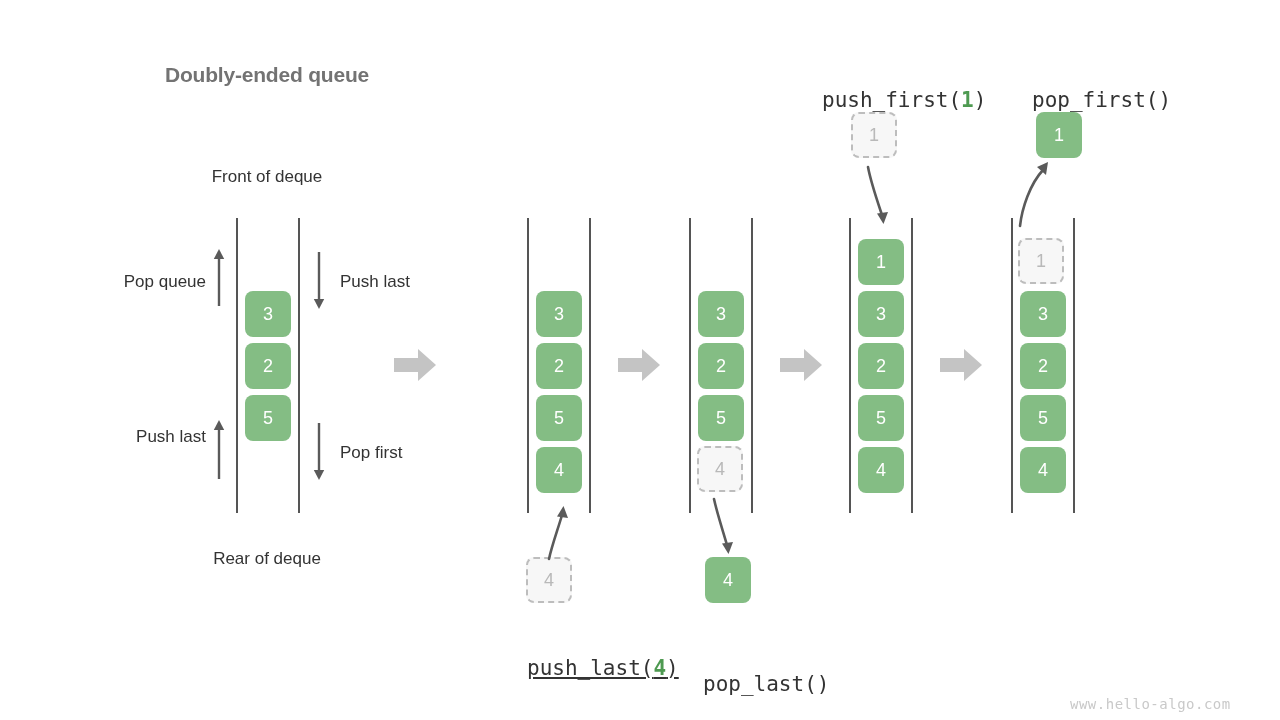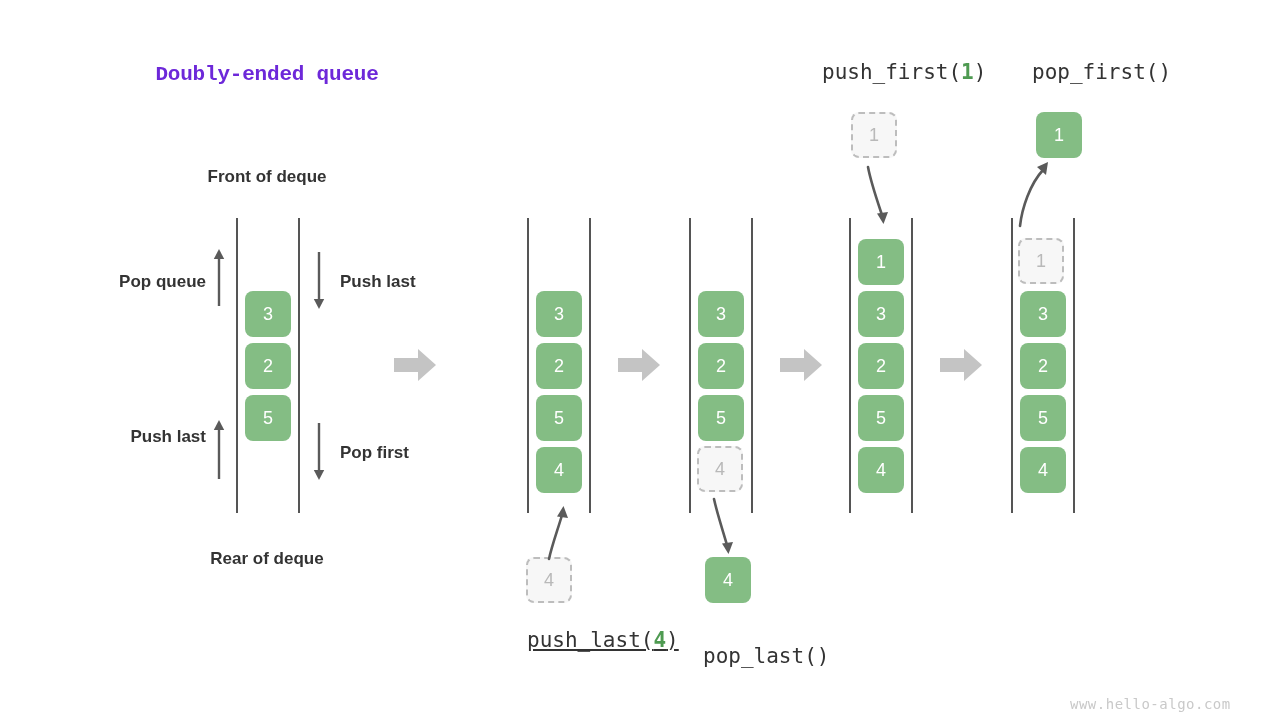--- a/index.html
+++ b/index.html
@@ -13,43 +13,43 @@
     height: 720px;
     background: #ffffff;
     overflow: hidden;
     font-family: "Liberation Sans", sans-serif;
   }
 
   
   .title {
     position: absolute;
     text-align: center;
-    color: #6d28d9;
+    color: #737373;
     font-weight: bold;
     font-size: 21px;
     line-height: 40px;
     letter-spacing: -0.2px;
     white-space: nowrap;
-    font-family: Liberation Mono, monospace;
   }
   .lbl-bold {
     position: absolute;
     color: #333333;
-    font-weight: bold;
+    font-weight: normal;
     font-size: 17px;
     white-space: nowrap;
     text-align: center;
   }
   .mono {
     position: absolute;
     color: #333333;
     font-family: "DejaVu Sans Mono", "Liberation Mono", monospace;
     font-size: 21px;
     white-space: nowrap;
     letter-spacing: 0px;
+    margin-top: 28px;
   }
   .mono .hl { color: #4e9a51; font-weight: bold; }
   .watermark {
     position: absolute;
     color: #c9c9c9;
     font-family: "DejaVu Sans Mono", "Liberation Mono", monospace;
     font-size: 14px;
     letter-spacing: 0.5px;
     white-space: nowrap;
   }

